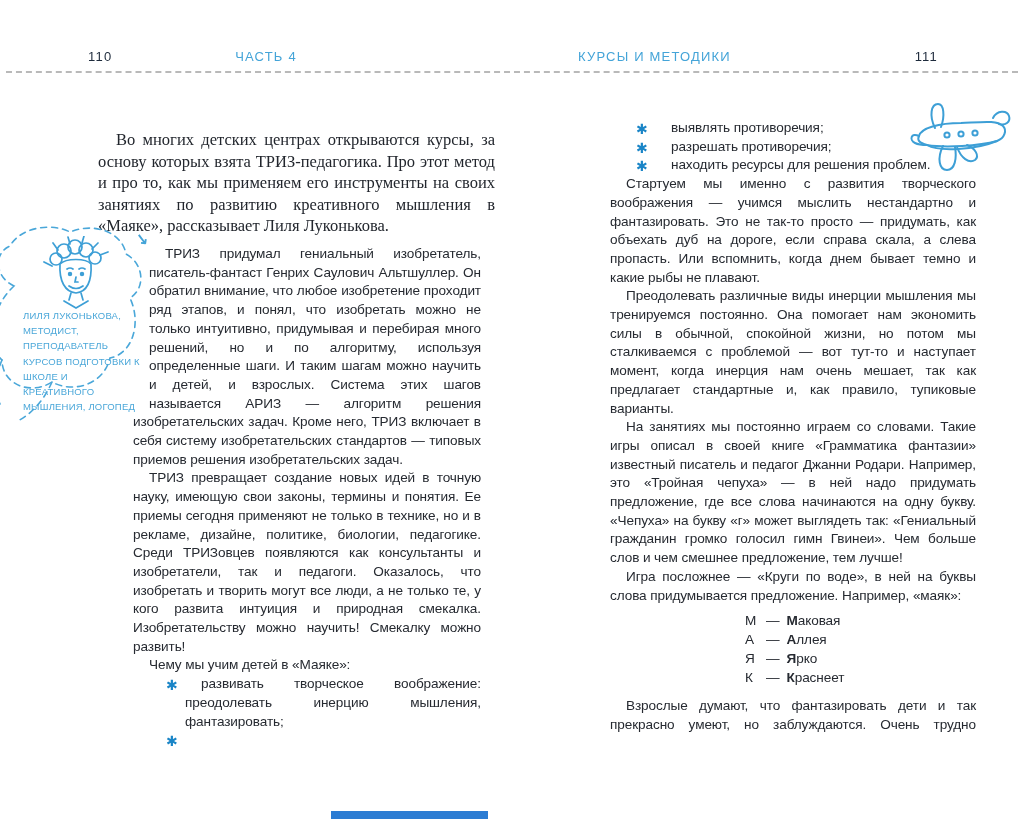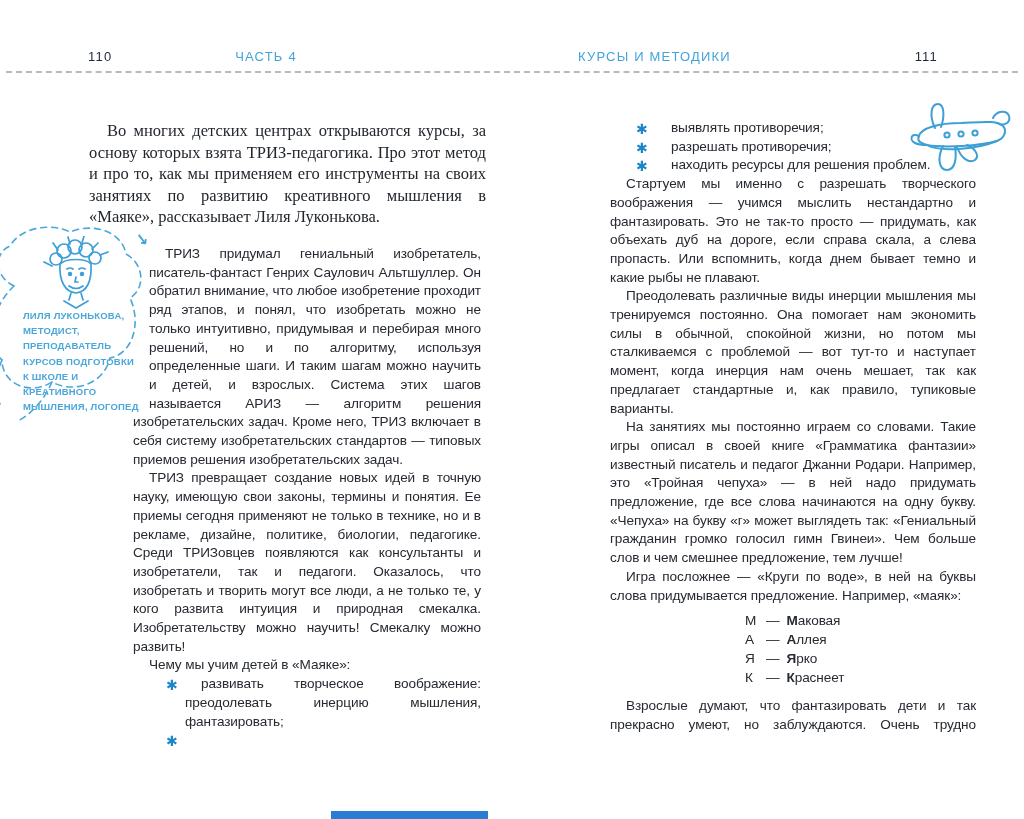--- a/index.html
+++ b/index.html
@@ -15,41 +15,41 @@
   .pagenum{color:#1e2b3c;}
   .section-title{color:#44a4d8;text-align:center;}
   .dashed-rule{
     position:absolute;top:71px;left:6px;width:1012px;height:0;
     border-top:2px dashed #b9b9b9;
   }
   
   .intro{
     position:absolute;left:85px;top:116px;width:397px;
     font-family:"Liberation Serif",serif;font-size:16.5px;line-height:21.6px;
-    text-align:justify;text-indent:18px;margin:4px;color:#22262d;
+    text-align:justify;text-indent:18px;margin:13px;color:#22262d;
   }
   .interview{
     position:absolute;left:133px;top:245px;width:348px;
     font-size:13.6px;line-height:18.7px;letter-spacing:-0.1px;
   }
   .interview p{margin:0;text-align:justify;text-indent:16px;}
   .bubble-spacer{float:left;width:16px;height:152px;}
   .bullet-row{position:relative;padding-left:52px;text-align:justify;margin:0;}
   .bullet-row .bullet{
     position:absolute;left:33px;top:1px;color:#1a85c7;font-size:14px;
     text-indent:0;
   }
   .rp .bullet-row{padding-left:45px;}
   .rp .bullet-row .bullet{left:26px;}
   
   .cloud-svg{position:absolute;left:-8px;top:224px;}
   .face-svg{position:absolute;left:40px;top:236px;}
   .margin-note{
     position:absolute;left:23px;top:308px;width:118px;
-    color:#4aa7d9;font-size:9.5px;font-weight:bold;line-height:1.6;
+    color:#4aa7d9;font-size:9.5px;font-weight:normal;line-height:1.6;
     text-transform:uppercase;letter-spacing:0.2px;
   }
   .wrap-arrow{
     position:absolute;left:136px;top:230px;color:#44a4d8;font-size:15px;font-weight:bold;
     transform:rotate(8deg);
   }
   
   .rp{
     position:absolute;left:610px;top:119px;width:366px;
     font-size:13.6px;line-height:18.7px;letter-spacing:-0.1px;
@@ -126,21 +126,21 @@
     <span>выявлять противоречия;</span>
   </p>
   <p class="bullet-row">
     <span class="bullet">✱</span>
     <span>разрешать противоречия;</span>
   </p>
   <p class="bullet-row">
     <span class="bullet">✱</span>
     <span>находить ресурсы для решения проблем.</span>
   </p>
-  <p>Стартуем мы именно с разрешать творческого воображения — учимся мыслить нестандартно и фантазировать. Это не так-то просто — придумать, как объехать дуб на дороге, если справа скала, а слева пропасть. Или вспомнить, когда днем бывает темно и какие рыбы не плавают.</p>
+  <p>Стартуем мы именно с развития творческого воображения — учимся мыслить нестандартно и фантазировать. Это не так-то просто — придумать, как объехать дуб на дороге, если справа скала, а слева пропасть. Или вспомнить, когда днем бывает темно и какие рыбы не плавают.</p>
   <p>Преодолевать различные виды инерции мышления мы тренируемся постоянно. Она помогает нам экономить силы в обычной, спокойной жизни, но потом мы сталкиваемся с проблемой — вот тут-то и наступает момент, когда инерция нам очень мешает, так как предлагает стандартные и, как правило, тупиковые варианты.</p>
   <p>На занятиях мы постоянно играем со словами. Такие игры описал в своей книге «Грамматика фантазии» известный писатель и педагог Джанни Родари. Например, это «Тройная чепуха» — в ней надо придумать предложение, где все слова начинаются на одну букву. «Чепуха» на букву «г» может выглядеть так: «Гениальный гражданин громко голосил гимн Гвинеи». Чем больше слов и чем смешнее предложение, тем лучше!</p>
   <p>Игра посложнее — «Круги по воде», в ней на буквы слова придумывается предложение. Например, «маяк»:</p>
 
   <div class="word-game">
     <div class="word-row">
       <span class="letter">М</span><span class="dash">—</span><b>М</b><span>аковая</span>
     </div>
     <div class="word-row">
       <span class="letter">А</span><span class="dash">—</span><b>А</b><span>ллея</span>

